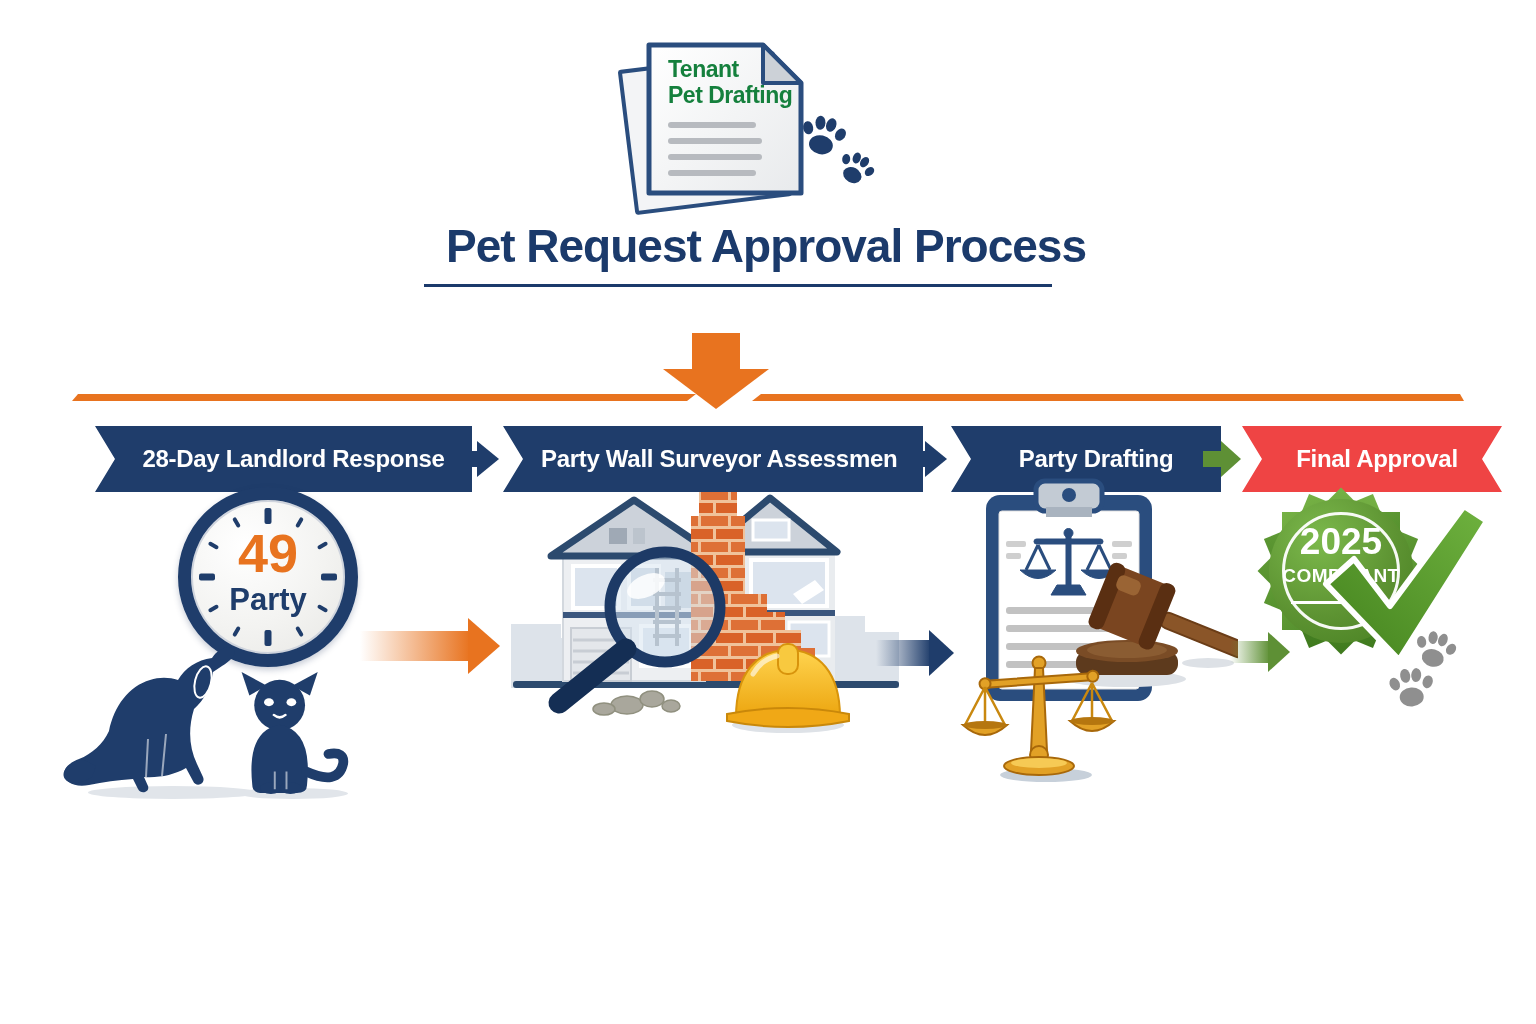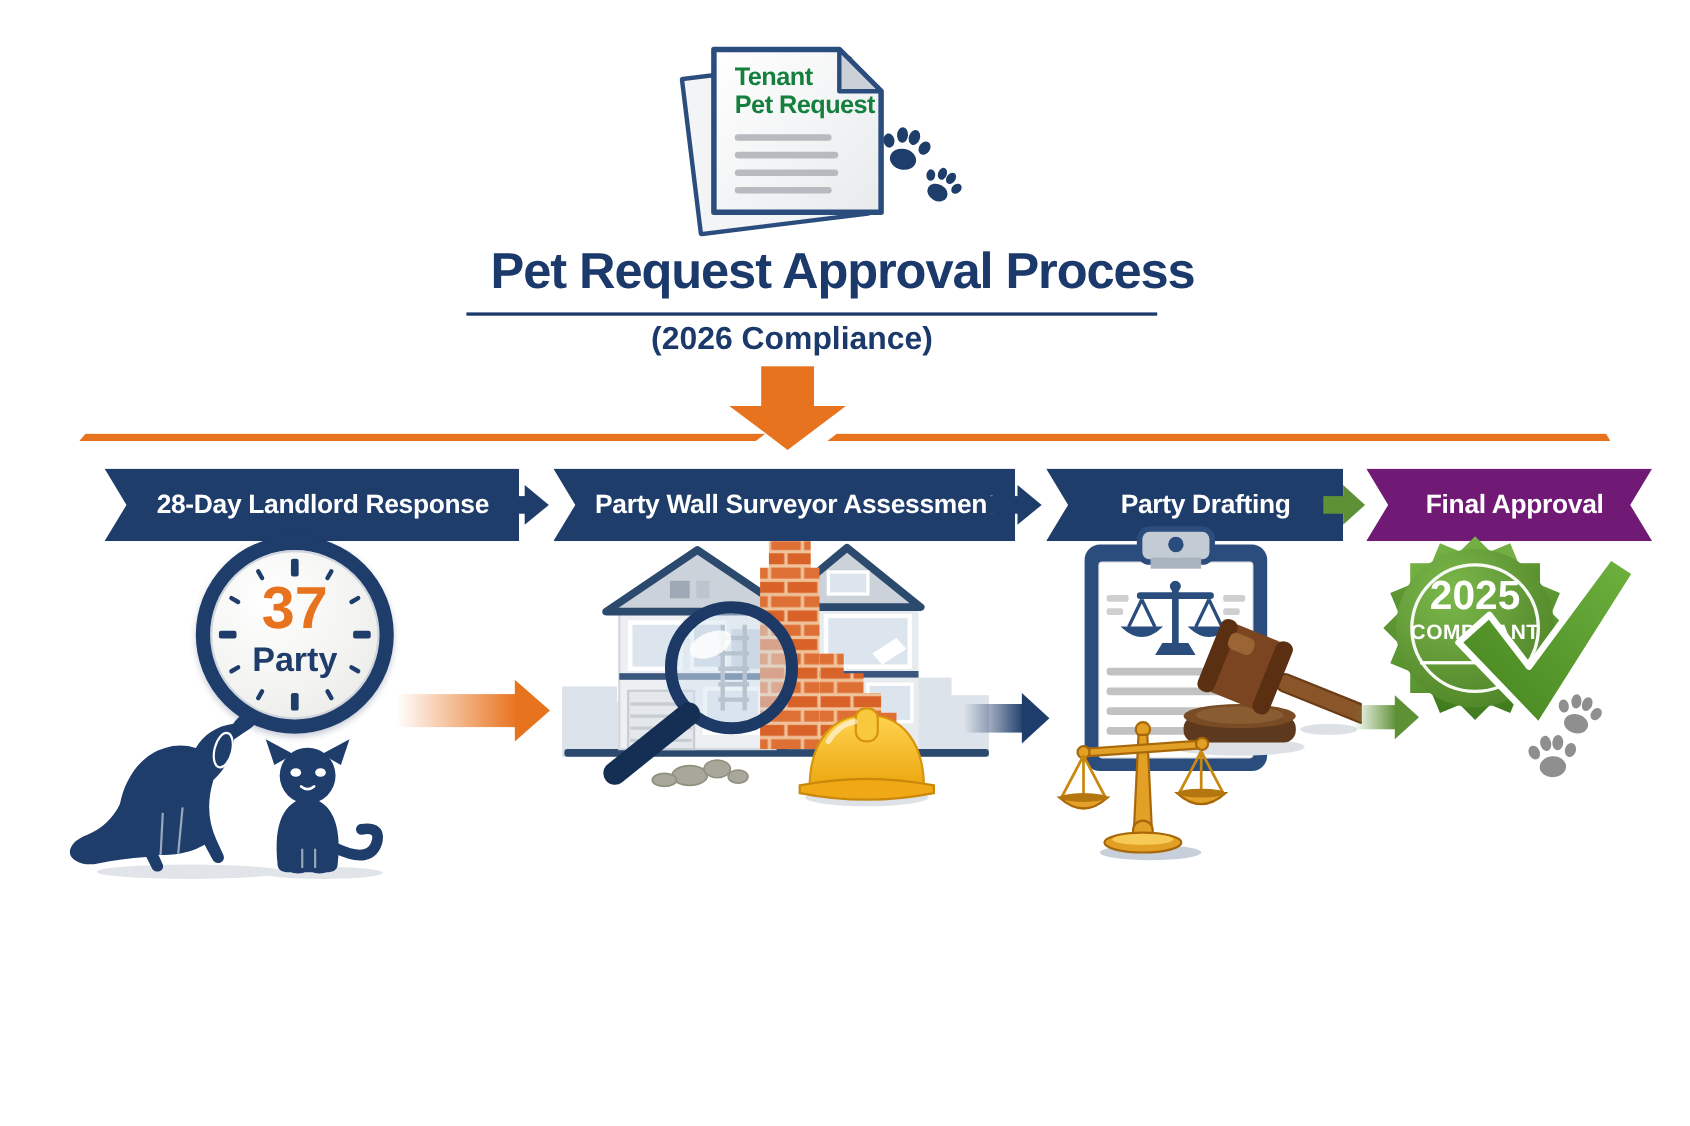--- a/index.html
+++ b/index.html
@@ -30,21 +30,21 @@
       border-left:53px solid transparent;border-right:53px solid transparent;border-top:40px solid #e8731f;}
   .tl-seg{top:394px;height:7px;background:#e8731f;}
   .tl-seg1{left:72px;width:624px;clip-path:polygon(6px 0,100% 0,calc(100% - 9px) 100%,0 100%);}
   .tl-seg2{left:752px;width:712px;clip-path:polygon(9px 0,calc(100% - 4px) 0,100% 100%,0 100%);}
 
   
   .banner{top:426px;height:66px;display:flex;align-items:center;justify-content:center;
           color:#fff;font-weight:bold;font-size:24px;letter-spacing:-0.3px;
           filter:drop-shadow(0 2px 2px rgba(0,0,0,0.18));}
   .banner.navy{background:#1f3d6b;}
-  .banner.green{background:#701a75;}
+  .banner.green{background:#ef4444;}
   .notch-l{clip-path:polygon(0 0,100% 0,100% 100%,0 100%,20px 50%);padding-left:20px;}
   .notch-lr{clip-path:polygon(0 0,100% 0,calc(100% - 20px) 50%,100% 100%,0 100%,20px 50%);padding:0 14px 0 24px;}
   .b1{left:95px;width:357px;}
   .b2{left:503px;width:400px;}
   .b3{left:951px;width:250px;}
   .b4{left:1242px;width:222px;}
 
   .block-arrow{height:36px;top:441px;}
   .block-arrow .shaft{position:absolute;left:0;top:10px;height:16px;}
   .block-arrow .head{position:absolute;right:0;top:0;width:0;height:0;
@@ -113,21 +113,21 @@
     <path d="M119,5 V43 H157 Z" fill="#ccd1d7" stroke="#2a4d7e" stroke-width="4" stroke-linejoin="round"></path>
     <g fill="#b7babf">
       <rect x="24" y="82" width="88" height="6" rx="3"></rect>
       <rect x="24" y="98" width="94" height="6" rx="3"></rect>
       <rect x="24" y="114" width="94" height="6" rx="3"></rect>
       <rect x="24" y="130" width="88" height="6" rx="3"></rect>
     </g>
   </svg>
   <div class="abs doc-text">
     <div>Tenant</div>
-    <div>Pet Request</div>
+    <div>Pet Drafting</div>
   </div>
   <div class="abs paw paw-navy" style="left:798px;top:110px;width:50px;height:50px;transform:rotate(12deg);">
     <svg viewBox="0 0 100 100">
         <ellipse cx="50" cy="70" rx="24" ry="19"></ellipse>
         <ellipse cx="18" cy="42" rx="10" ry="13" transform="rotate(-22 18 42)"></ellipse>
         <ellipse cx="40" cy="27" rx="10" ry="14" transform="rotate(-8 40 27)"></ellipse>
         <ellipse cx="62" cy="27" rx="10" ry="14" transform="rotate(8 62 27)"></ellipse>
         <ellipse cx="84" cy="42" rx="10" ry="13" transform="rotate(22 84 42)"></ellipse>
       </svg>
   </div>
@@ -136,21 +136,20 @@
         <ellipse cx="50" cy="70" rx="24" ry="19"></ellipse>
         <ellipse cx="18" cy="42" rx="10" ry="13" transform="rotate(-22 18 42)"></ellipse>
         <ellipse cx="40" cy="27" rx="10" ry="14" transform="rotate(-8 40 27)"></ellipse>
         <ellipse cx="62" cy="27" rx="10" ry="14" transform="rotate(8 62 27)"></ellipse>
         <ellipse cx="84" cy="42" rx="10" ry="13" transform="rotate(22 84 42)"></ellipse>
       </svg>
   </div>
 
   <div class="abs title-underline"></div>
   <div class="abs title">Pet Request Approval Process</div>
-  <div class="abs subtitle">(2026 Compliance)</div>
 
   <div class="abs down-arrow">
     <div class="shaft"></div>
     <div class="head"></div>
   </div>
   <div class="abs tl-seg tl-seg1"></div>
   <div class="abs tl-seg tl-seg2"></div>
 
   <div class="abs banner navy notch-l b1">
     <span>28-Day Landlord Response</span>
@@ -183,21 +182,21 @@
     <div class="tick" style="transform:translate(-50%,-50%) rotate(60deg)  translateY(-63px);"></div>
     <div class="tick q" style="transform:translate(-50%,-50%) rotate(90deg)  translateY(-61px);"></div>
     <div class="tick" style="transform:translate(-50%,-50%) rotate(120deg) translateY(-63px);"></div>
     <div class="tick" style="transform:translate(-50%,-50%) rotate(150deg) translateY(-63px);"></div>
     <div class="tick q" style="transform:translate(-50%,-50%) rotate(180deg) translateY(-61px);"></div>
     <div class="tick" style="transform:translate(-50%,-50%) rotate(210deg) translateY(-63px);"></div>
     <div class="tick" style="transform:translate(-50%,-50%) rotate(240deg) translateY(-63px);"></div>
     <div class="tick q" style="transform:translate(-50%,-50%) rotate(270deg) translateY(-61px);"></div>
     <div class="tick" style="transform:translate(-50%,-50%) rotate(300deg) translateY(-63px);"></div>
     <div class="tick" style="transform:translate(-50%,-50%) rotate(330deg) translateY(-63px);"></div>
-    <div class="clock-num">37</div>
+    <div class="clock-num">49</div>
     <div class="clock-unit">Party</div>
   </div>
 
   <div class="abs shadow" style="left:88px;top:786px;width:170px;height:13px;"></div>
   <div class="abs shadow" style="left:238px;top:788px;width:110px;height:11px;"></div>
   <svg class="abs" style="left:62px;top:638px;width:190px;height:155px;" viewBox="0 0 190 155">
     <g fill="#1f3d6b">
       <path d="M150,20 C156,10 168,6 172,12 C175,17 168,23 160,28 L151,34 C149,50 142,62 132,71 C126,91 127,109 135,126 L141,139 C144,146 134,150 131,143 L124,130 C112,137 97,140 82,139 L86,148 C88,154 79,157 76,151 L71,141 C56,142 41,144 27,147 C13,150 2,144 2,136 C2,129 9,124 17,121 C30,116 41,106 47,93 C52,68 67,48 88,42 C97,39 107,39 116,42 C123,30 135,22 150,20 Z"></path>
       <path d="M20,121 C6,125 -2,134 3,141 C7,147 20,146 30,139 L34,128 Z"></path>
     </g>

